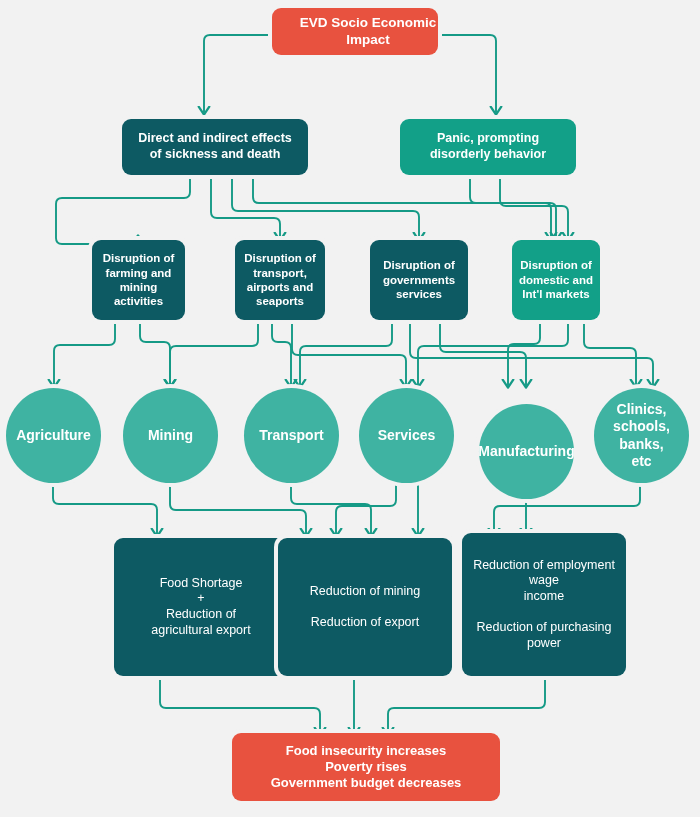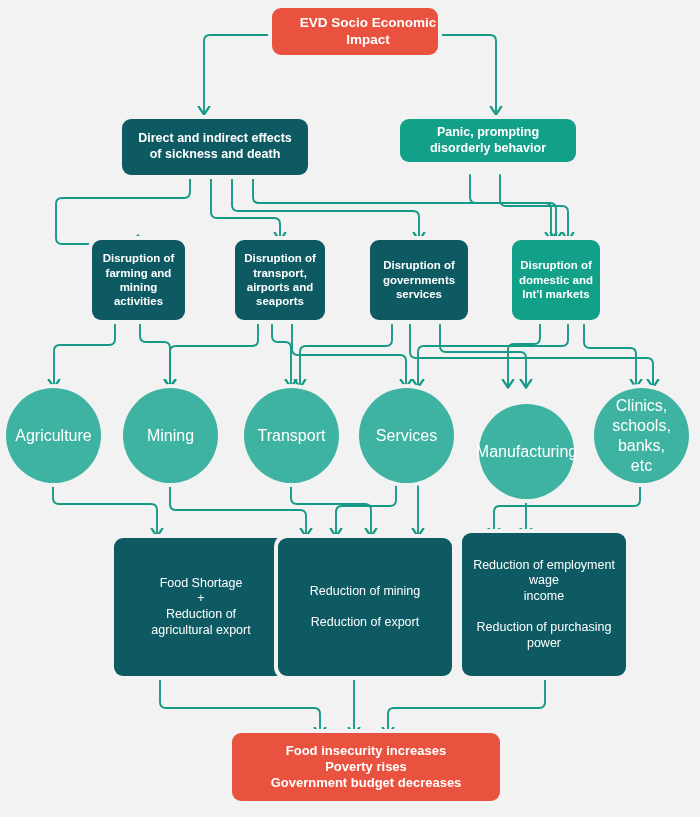--- a/index.html
+++ b/index.html
@@ -10,21 +10,21 @@
         text-align:center;color:#ffffff;font-weight:bold;line-height:1.25;
         box-shadow:0 0 0 4px #f2f2f2;}
   .rbox{border-radius:9px;}
   .red{background:#e8523f;}
   .dark{background:#0d5a63;}
   .mid{background:#12a088;}
   .circle{border-radius:50%;background:#3fb3a2;box-shadow:0 0 0 4px #f2f2f2;}
   .n-title{font-size:13.5px;padding-left:26px;}
   .n-row2{font-size:12.5px;}
   .n-row3{font-size:11.5px;font-weight:bold;}
-  .n-circ{font-size:16px;font-weight:normal;}
+  .n-circ{font-size:14px;font-weight:bold;}
   .n-out{font-size:12.5px;font-weight:normal;}
   .n-final{font-size:13px;}
   .lines{white-space:pre-line;}
 </style>
 </head>
 <body>
 
 <div id="stage">
 
   <svg id="wires" viewBox="0 0 700 817" xmlns="http://www.w3.org/2000/svg">
@@ -73,21 +73,21 @@
       <path d="M354,680 V733"></path>
       <path d="M545,680 V702 Q545,708 539,708 H394 Q388,708 388,714 V733"></path>
     </g>
   </svg>
 
   <div class="node rbox red n-title lines" style="left:272px;top:8px;width:166px;height:47px;">EVD Socio Economic
 Impact</div>
 
   <div class="node rbox dark n-row2 lines" style="left:116px;top:119px;width:186px;height:56px;margin-left:6px;">Direct and indirect effects
 of sickness and death</div>
-  <div class="node rbox mid n-row2 lines" style="left:400px;top:119px;width:176px;height:43px;">Panic, prompting
+  <div class="node rbox mid n-row2 lines" style="left:400px;top:119px;width:176px;height:56px;">Panic, prompting
 disorderly behavior</div>
 
   <div class="node rbox dark n-row3 lines" style="left:92px;top:240px;width:93px;height:80px;">Disruption of
 farming and
 mining
 activities</div>
   <div class="node rbox dark n-row3 lines" style="left:235px;top:240px;width:90px;height:80px;">Disruption of
 transport,
 airports and
 seaports</div>

